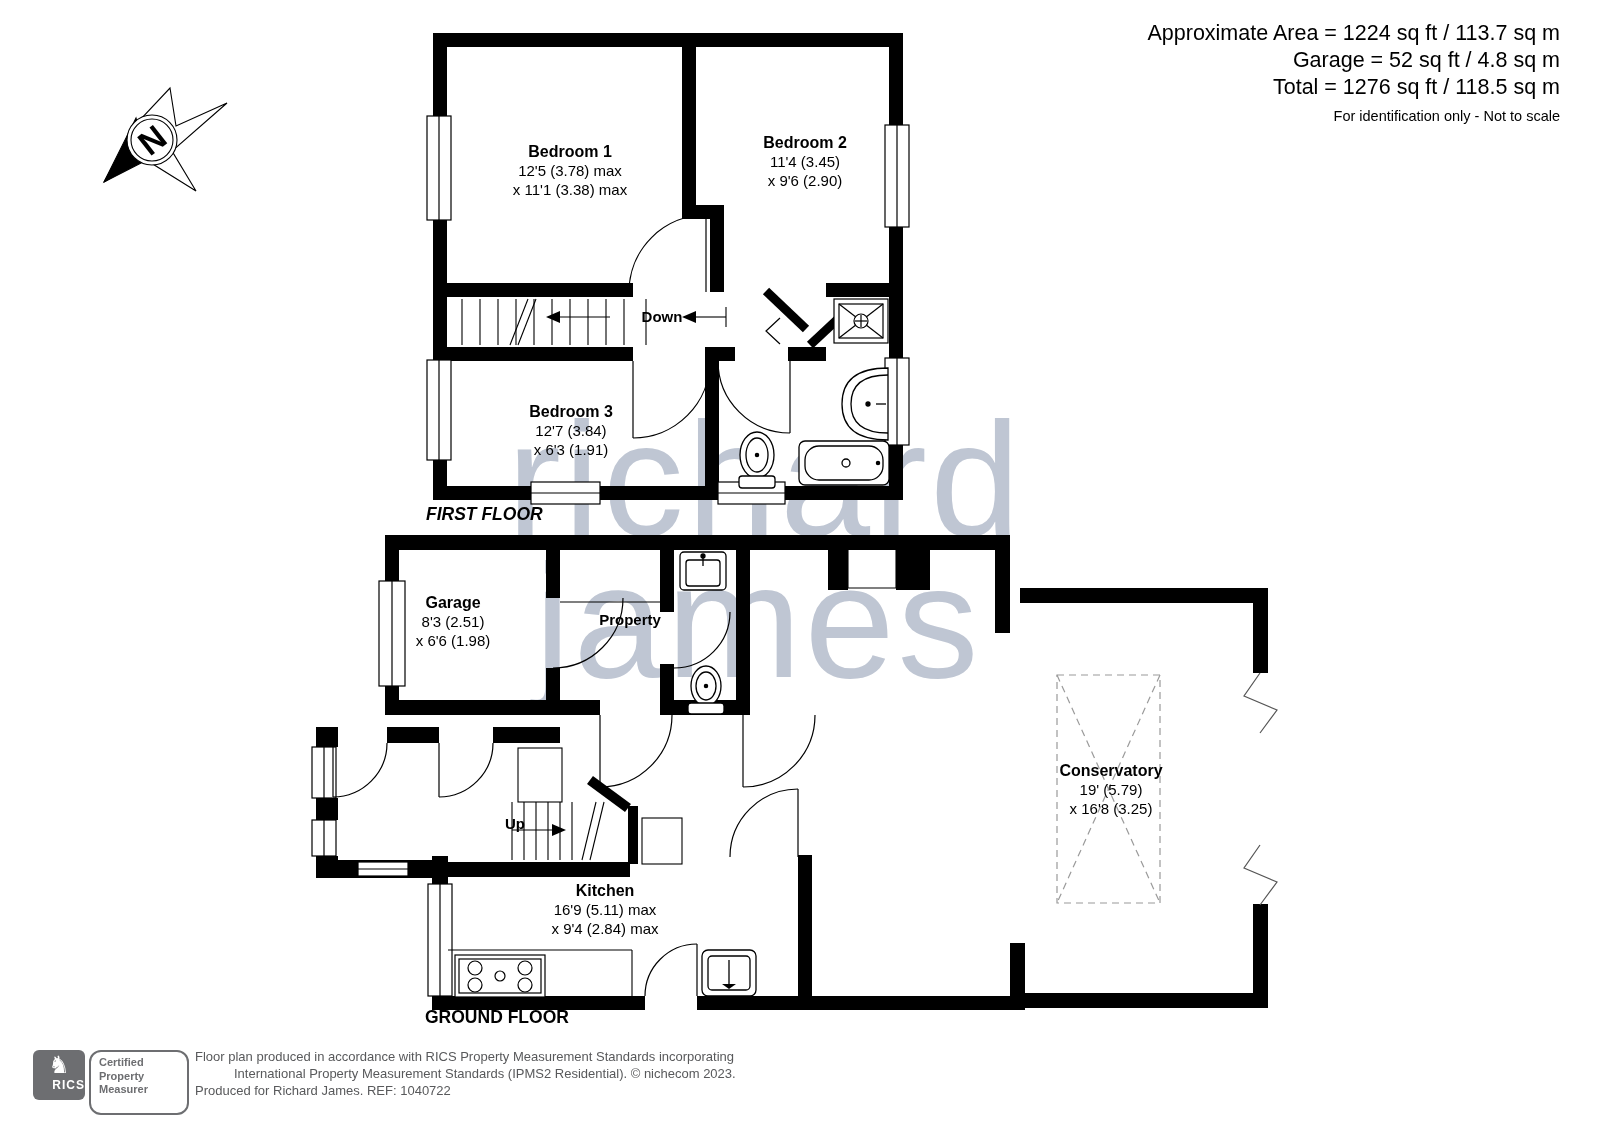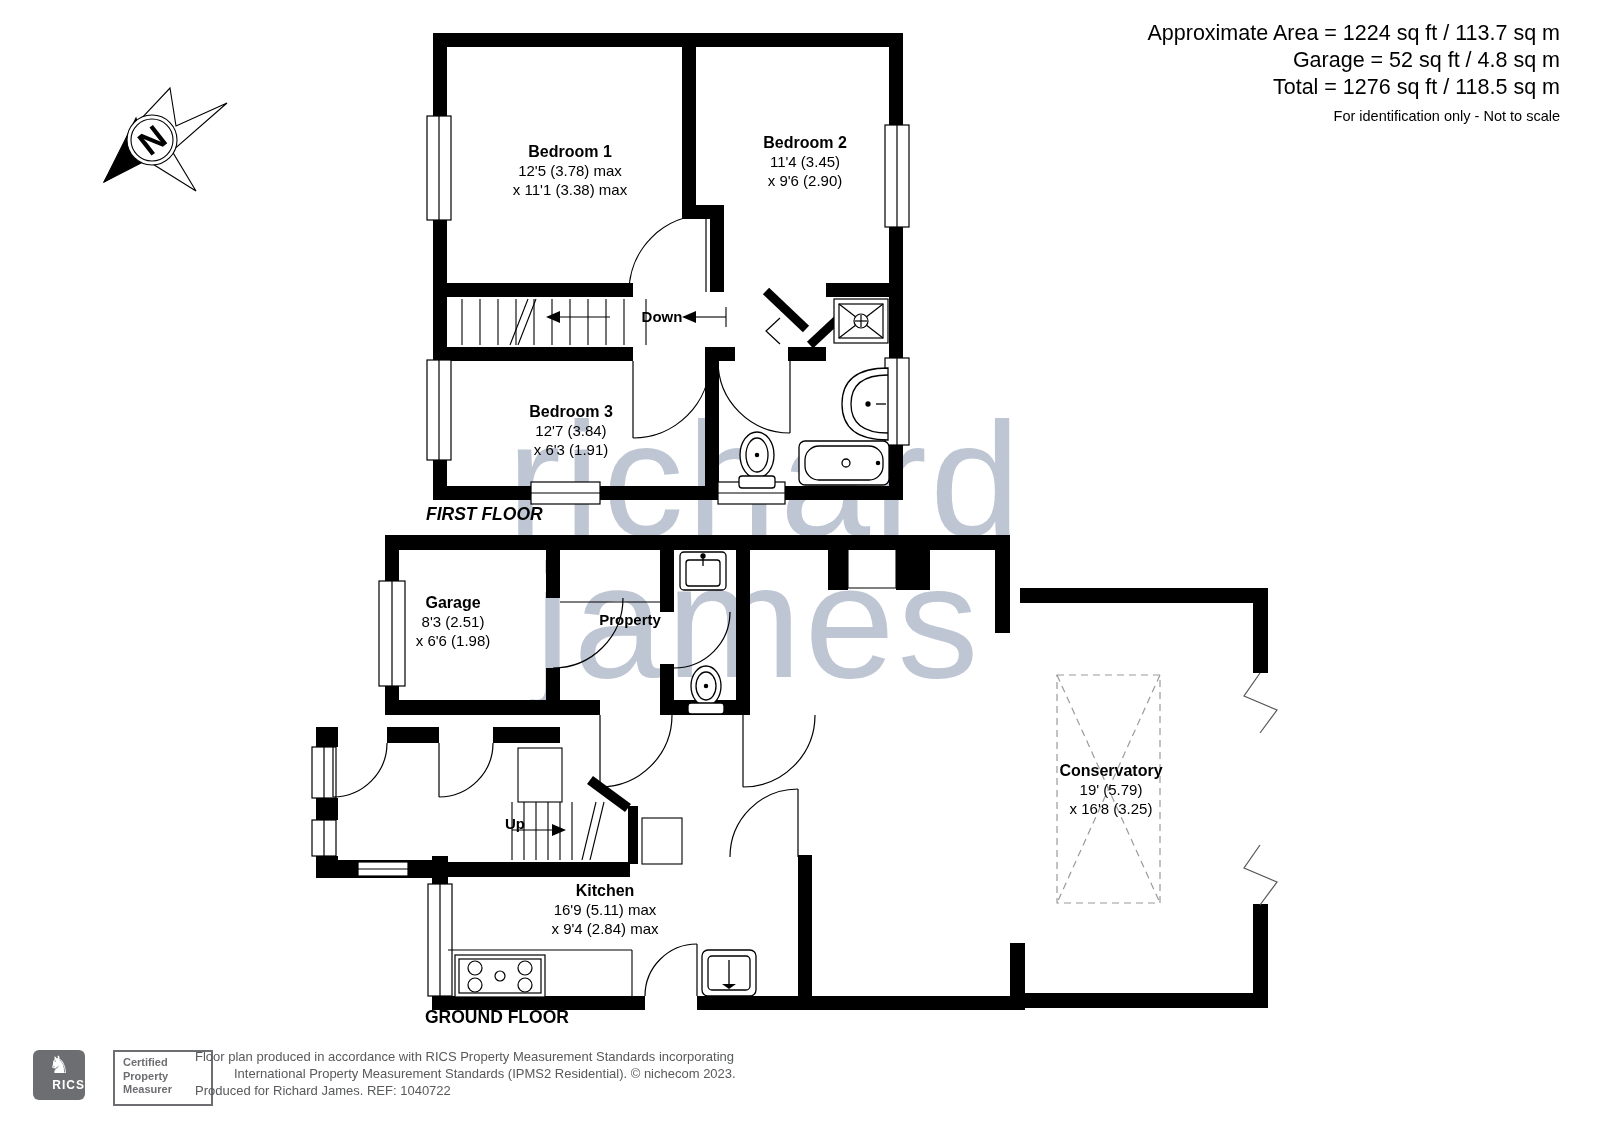--- a/index.html
+++ b/index.html
@@ -19,21 +19,21 @@
   
   .hdr{position:absolute;z-index:4;top:20px;right:39px;text-align:right;}
   .hdr .big{font-size:21.5px;line-height:27px;}
   .hdr .small{font-size:14.5px;line-height:20px;margin-top:5px;}
   
   .rics-badge{position:absolute;z-index:4;left:33px;top:1050px;width:52px;height:50px;
       background:#6d6e71;border-radius:6px;text-align:center;}
   .rics-badge .lion{color:#fff;font-size:24px;line-height:26px;display:block;margin-top:2px;}
   .rics-badge .rics-txt{color:#fff;font-weight:bold;font-size:12px;letter-spacing:1px;line-height:14px;display:block;text-align:right;}
   .cert-box{position:absolute;z-index:4;left:89px;top:1050px;width:88px;height:42px;
-      border:2px solid #6d6e71;border-radius:0;padding:4px 0 6px 8px;margin-left:24px;}
+      border:2px solid #6d6e71;border-radius:12px;padding:4px 0 15px 8px;}
   .cert-box div{font-size:11px;font-weight:bold;color:#6d6e71;line-height:13.5px;}
   .fnote{position:absolute;z-index:4;left:195px;font-size:13px;color:#58595b;white-space:nowrap;}
 </style>
 </head>
 <body>
 
 <div class="page">
 
   <div class="wm" style="left:765px;top:398px;">richard</div>
   <div class="wm" style="left:758px;top:540px;">james</div>

